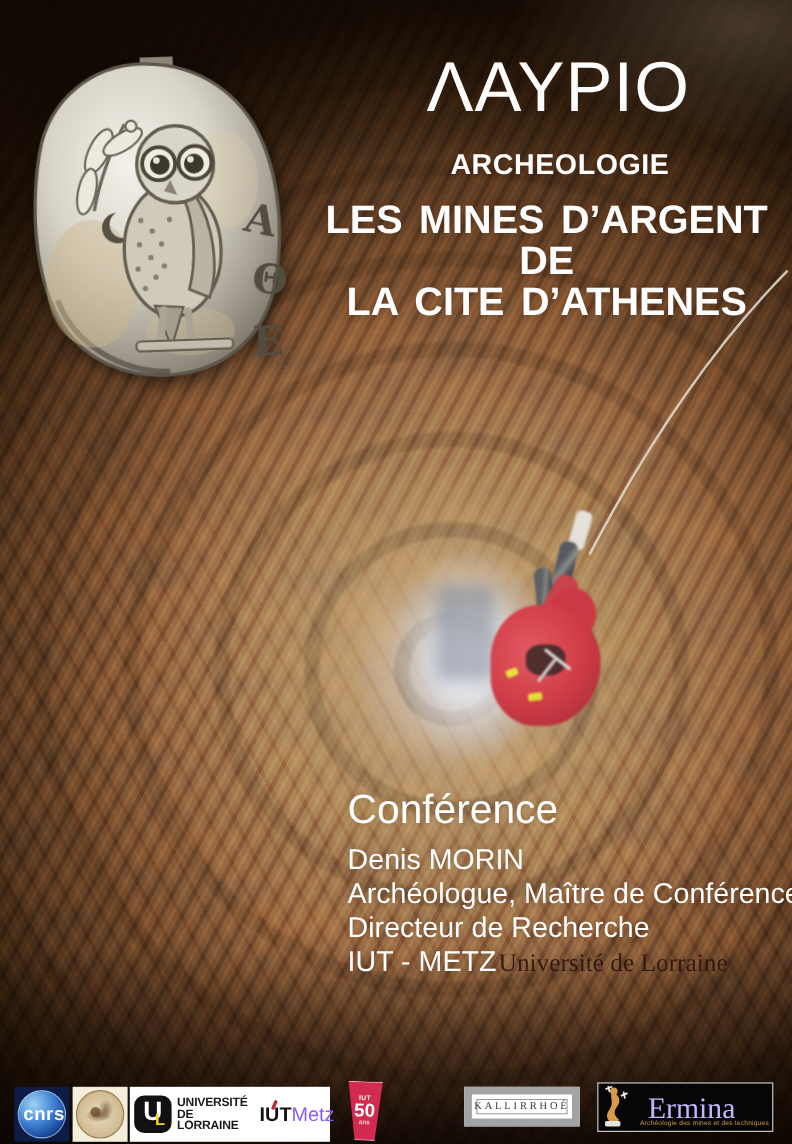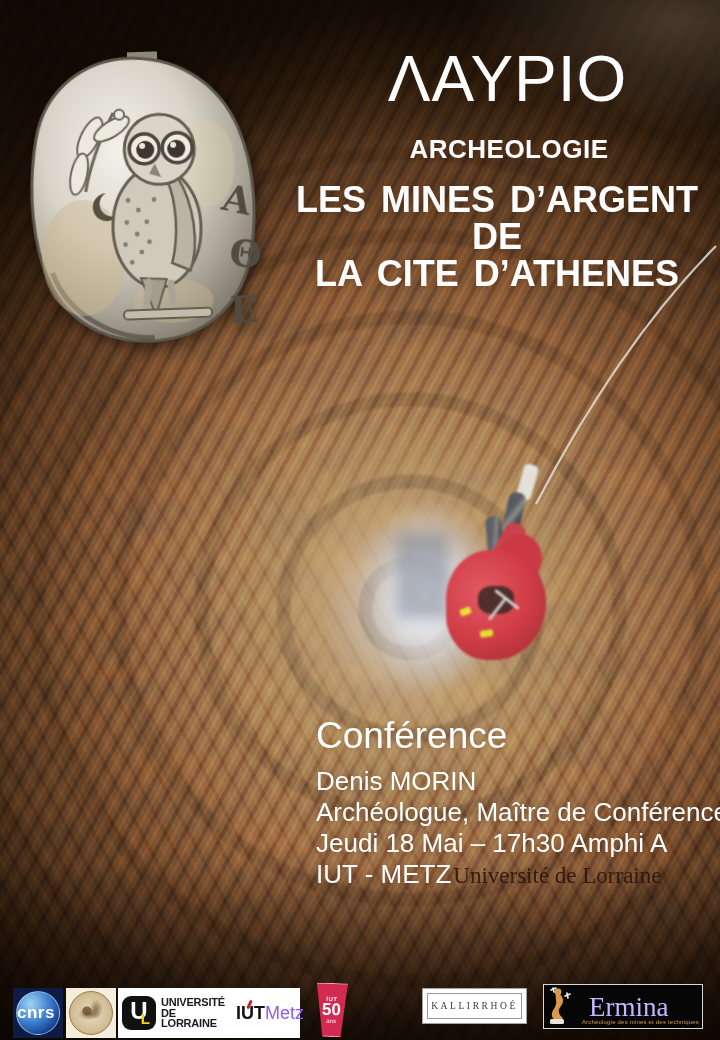--- a/index.html
+++ b/index.html
@@ -97,21 +97,21 @@
     text-shadow:0 0 6px rgba(60,32,16,.35);}
   .e-heading{font-size:37px;font-weight:400;line-height:52px;margin:0 0 4px 0;}
   .e-line{font-size:26px;line-height:31px;margin:0;white-space:nowrap;}
   .e-suffix{font-family:"Liberation Serif",serif;font-size:23px;color:rgba(43,22,12,.92);
     text-shadow:none;margin-left:2px;}
 
   
   .logos{position:absolute;inset:0;z-index:8;}
   .logo-box{position:absolute;}
   .cnrs{left:13px;top:988px;width:50px;height:50px;background:#0d1b45;display:flex;align-items:center;justify-content:center;}
-  .cnrs-globe{width:44px;height:44px;border-radius:50%;display:flex;align-items:center;justify-content:flex-start;
+  .cnrs-globe{width:44px;height:44px;border-radius:50%;display:flex;align-items:center;justify-content:flex-end;
     background:radial-gradient(circle at 32% 28%, #9fd4f2 0%, #3f7fd0 45%, #123b8c 80%);
     border:1px solid rgba(190,230,250,.6);}
   .cnrs-globe span{color:#fff;font-weight:700;font-size:17px;letter-spacing:.5px;}
   .seal{left:66px;top:988px;width:50px;height:50px;background:#f4eedd;display:flex;align-items:center;justify-content:center;}
   .seal-disc{width:44px;height:44px;border-radius:50%;border:1px solid #9a7a52;
     background:
       radial-gradient(circle at 40% 45%, rgba(120,84,48,.85) 0 4px, rgba(0,0,0,0) 5px),
       radial-gradient(ellipse 16px 9px at 46% 52%, rgba(92,62,32,.8), rgba(0,0,0,0) 70%),
       radial-gradient(ellipse 10px 14px at 62% 40%, rgba(110,76,40,.7), rgba(0,0,0,0) 70%),
       radial-gradient(circle at 50% 50%, #e8dcc0 0%, #d3bf97 60%, #b99968 100%);}
@@ -126,21 +126,21 @@
   .iut-accent{position:absolute;left:12px;top:-3px;width:3px;height:9px;background:#c42033;transform:rotate(24deg);border-radius:1px;}
   .metz-light{font-weight:400;color:#8b5cf6;}
   .iut50{left:311px;top:983px;width:41px;height:54px;}
   .iut50-flag{position:absolute;inset:0;transform:rotate(2deg);
     clip-path:polygon(12% 0, 88% 0, 74% 100%, 30% 100%);
     background:#d22a50;border:1px solid rgba(255,255,255,.6);
     display:flex;flex-direction:column;align-items:center;justify-content:center;color:#fff;}
   .iut50-top{font-size:6px;font-weight:700;letter-spacing:.5px;}
   .iut50-big{font-size:17px;font-weight:800;line-height:16px;}
   .iut50-small{font-size:6px;}
-  .kall{left:422px;top:988px;width:105px;height:36px;background:#fff;border:1px solid #a3a3a3;
+  .kall{left:422px;top:988px;width:105px;height:36px;background:#fff;border:7px solid #a3a3a3;
     box-shadow:inset 0 0 0 4px #fff, inset 0 0 0 5px #9a9a9a;
     display:flex;align-items:center;justify-content:center;}
   .kall span{font-family:"Liberation Serif",serif;font-size:9.5px;letter-spacing:2.6px;color:#3c3c3c;}
   .ermina{left:543px;top:984px;width:160px;height:45px;background:#060606;border:1px solid #d8d8d8;
     display:flex;align-items:center;}
   .erm-fig{position:relative;width:26px;height:40px;margin-left:3px;flex:0 0 auto;}
   .erm-name{font-family:"Liberation Serif",serif;font-size:27px;color:#c4b5fd;line-height:40px;margin-left:16px;}
   .erm-tag{position:absolute;right:3px;bottom:3px;font-size:6px;color:#d9994a;letter-spacing:.2px;}
 </style>
 </head>
@@ -253,21 +253,21 @@
   <div class="headline t-kicker">ARCHEOLOGIE</div>
   <div class="headline t-sub">
     <div>LES MINES D’ARGENT DE</div>
     <div>LA CITE D’ATHENES</div>
   </div>
 
   <div class="event">
     <h2 class="e-heading">Conférence</h2>
     <p class="e-line">Denis MORIN</p>
     <p class="e-line">Archéologue, Maître de Conférences</p>
-    <p class="e-line">Jeudi 18 Mai – 17h30 Amphi A</p>
+    <p class="e-line">Directeur de Recherche</p>
     <p class="e-line"><span>IUT - METZ</span><span class="e-suffix">Université de Lorraine</span></p>
   </div>
 
   <div class="logos">
 
     <div class="logo-box cnrs">
       <div class="cnrs-globe">
         <span>cnrs</span>
       </div>
     </div>

